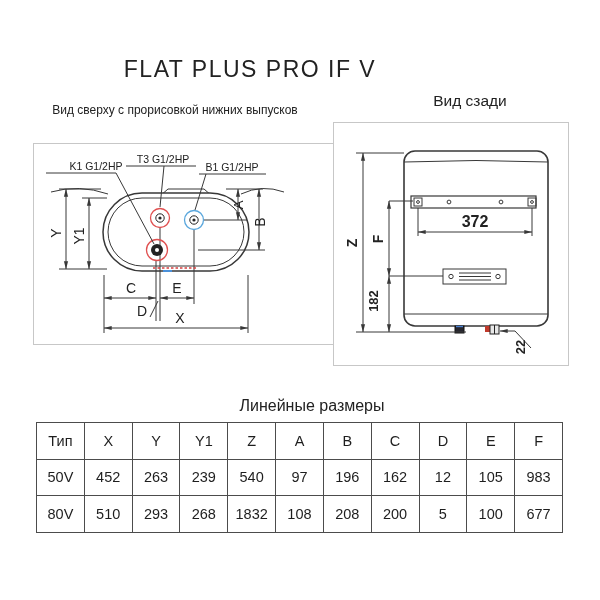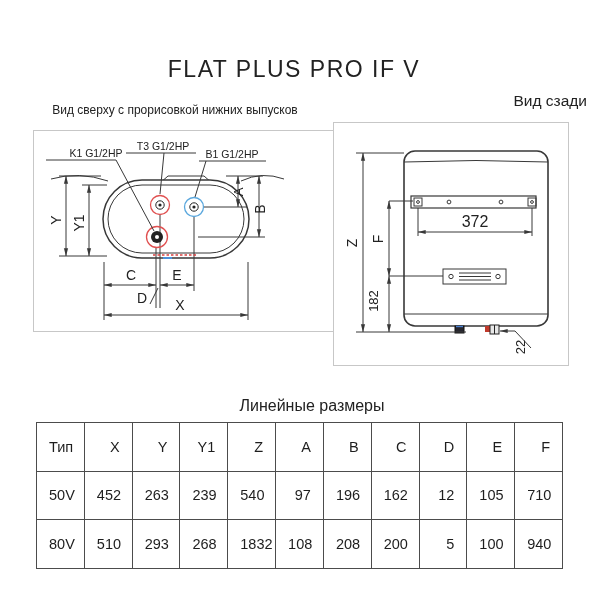--- a/index.html
+++ b/index.html
@@ -1,30 +1,30 @@
 <!DOCTYPE html>
 <html><head>
 <meta charset="utf-8">
 <style>
   html,body{margin:0;padding:0;background:#fff;width:600px;height:600px;
     font-family:"Liberation Sans","DejaVu Sans",sans-serif;color:#1e1e1e;}
   #page{position:relative;width:600px;height:600px;background:#fff;overflow:hidden;}
   .abs{position:absolute;}
   #main-title{top:56px;left:0;width:500px;text-align:center;font-size:23px;
-    letter-spacing:1.5px;color:#222;padding-left:44px;}
+    letter-spacing:1.5px;color:#222;}
   #top-view-heading{top:103px;left:30px;width:290px;text-align:center;font-size:12px;color:#222;}
-  #rear-view-heading{top:92px;left:353px;width:234px;text-align:right;font-size:15.5px;color:#222;}
+  #rear-view-heading{top:92px;left:353px;width:234px;text-align:center;font-size:15.5px;color:#222;}
   .draw-box{border:1px solid #c7c7c7;background:#fff;box-sizing:border-box;}
-  #top-view-box{left:33px;top:130px;width:340px;height:202px;}
-  #rear-view-box{left:333px;top:122px;width:236px;height:244px;}
+  #top-view-box{left:33px;top:143px;width:340px;height:202px;}
+  #rear-view-box{left:333px;top:122px;width:236px;height:244px;font-weight:bold;}
   #table-title{top:397px;left:0;width:600px;text-align:center;font-size:16px;color:#222;margin-left:12px;}
   #dims-table{position:absolute;left:36px;top:422px;width:527px;border-collapse:collapse;
     table-layout:fixed;}
-  #dims-table td,#dims-table th{border:1px solid #4c4c4c;text-align:right;
-    font-size:14.5px;font-weight:normal;height:23.6px;padding:12px;color:#1e1e1e;}
+  #dims-table td,#dims-table th{border:1px solid #4c4c4c;text-align:center;
+    font-size:14.5px;font-weight:normal;height:23.6px;padding:6px;color:#1e1e1e;}
   svg text{fill:#222;}
   svg .dimtxt{font-size:14px;font-family:"Liberation Sans",sans-serif;}
   svg .dimtxt-s{font-size:13px;font-family:"Liberation Sans",sans-serif;}
   svg .porttxt{font-size:10.5px;font-family:"Liberation Sans",sans-serif;}
   svg .bigtxt{font-size:16px;font-family:"Liberation Sans",sans-serif;}
   svg line,svg path,svg rect,svg circle{vector-effect:none;}
 </style>
 </head>
 <body>
 
@@ -243,31 +243,31 @@
       <td>50V</td>
       <td>452</td>
       <td>263</td>
       <td>239</td>
       <td>540</td>
       <td>97</td>
       <td>196</td>
       <td>162</td>
       <td>12</td>
       <td>105</td>
-      <td>710</td>
+      <td>983</td>
     </tr>
     <tr>
       <td>80V</td>
       <td>510</td>
       <td>293</td>
       <td>268</td>
       <td>1832</td>
       <td>108</td>
       <td>208</td>
       <td>200</td>
       <td>5</td>
       <td>100</td>
-      <td>940</td>
+      <td>677</td>
     </tr>
   </tbody>
     </table>
 
 </div>
 
 </body></html>

